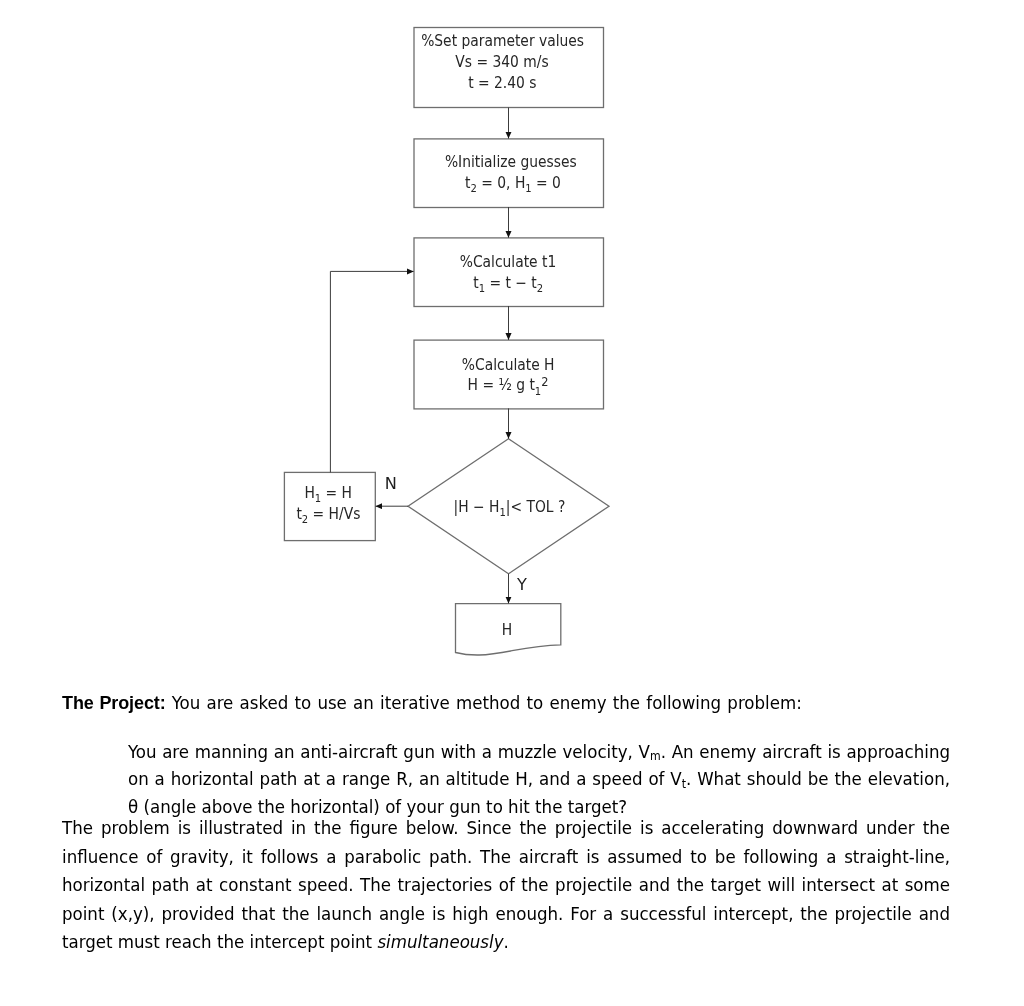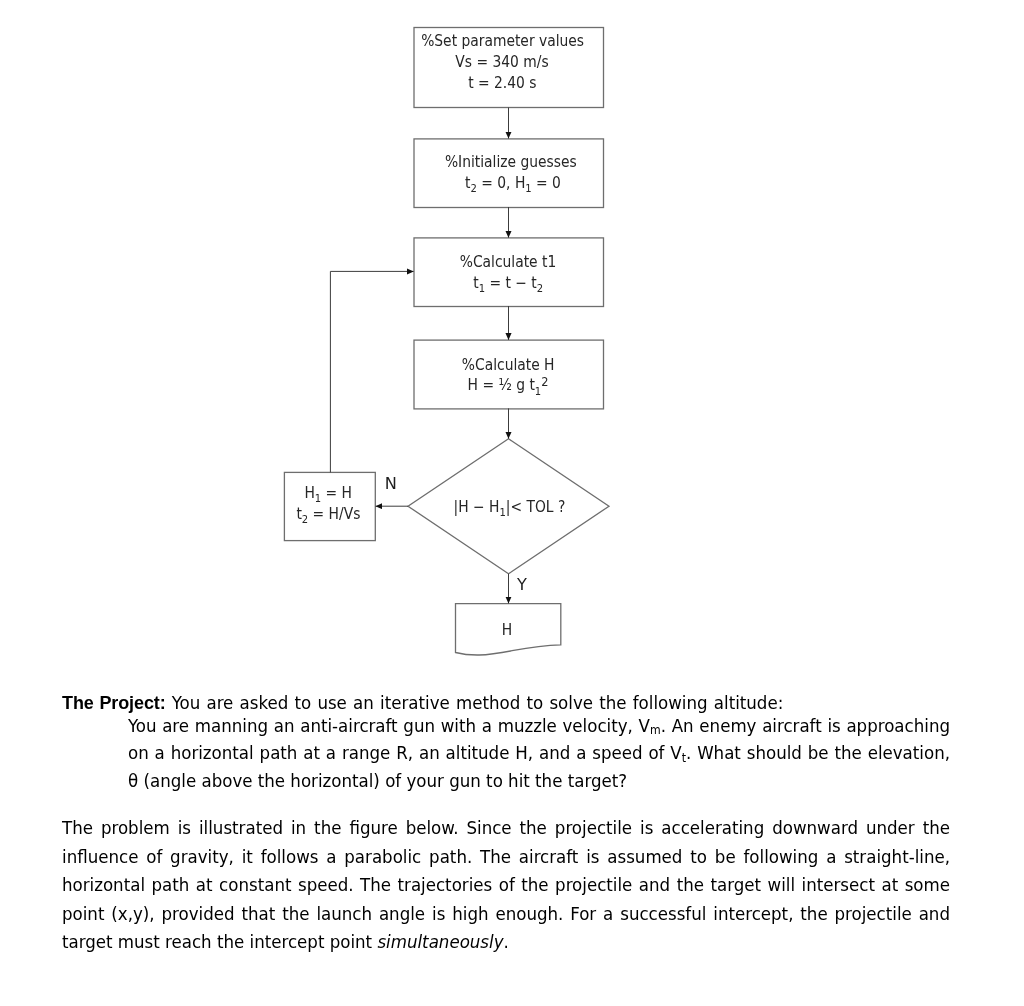--- a/index.html
+++ b/index.html
@@ -8,21 +8,21 @@
        -webkit-font-smoothing:antialiased;}
   #flow{position:absolute;left:0;top:0;width:1024px;height:680px;will-change:transform;}
   #flow .box{fill:#ffffff;stroke:#6e6e6e;stroke-width:1.3;}
   #flow .conn{stroke:#3c3c3c;stroke-width:1.0;fill:none;}
   #flow .nt{font-family:"DejaVu Sans",sans-serif;font-stretch:condensed;font-size:15.4px;fill:#262626;text-anchor:middle;-webkit-font-smoothing:antialiased;}
   #flow .el{font-family:"DejaVu Sans",sans-serif;font-stretch:normal;font-size:16.2px;fill:#1e1e1e;text-anchor:middle;-webkit-font-smoothing:antialiased;}
   #flow .sub{font-size:11.1px;}
   #flow .sup{font-size:12.6px;}
   .para-intro,.para-problem,.para-figure{position:absolute;will-change:transform;font-family:"DejaVu Sans",sans-serif;font-stretch:condensed;font-size:18.5px;line-height:28.5px;color:#000;}
   .para-intro{left:62px;top:689.2px;width:920px;white-space:nowrap;word-spacing:0.95px;}
-  .para-problem{left:128px;top:712px;width:822px;line-height:27.4px;text-align:justify;}
+  .para-problem{left:128px;top:738px;width:822px;line-height:27.4px;text-align:justify;}
   .para-figure{left:62px;top:814px;width:888px;line-height:28.6px;text-align:justify;}
   .para-intro b{font-family:"Liberation Sans",sans-serif;font-size:18px;letter-spacing:-0.12px;}
   sub{font-size:0.66em;vertical-align:baseline;position:relative;top:0.19em;line-height:0;}
 </style>
 </head>
 <body>
 
 <svg id="flow" viewBox="0 0 1024 680">
   <defs>
     <marker id="arrow" markerWidth="10" markerHeight="10" refX="6.7" refY="3" orient="auto" markerUnits="userSpaceOnUse">
@@ -62,17 +62,17 @@
   <line class="conn" x1="508.5" y1="306" x2="508.5" y2="339.8" marker-end="url(#arrow)"></line>
   <line class="conn" x1="508.5" y1="408.4" x2="508.5" y2="438.6" marker-end="url(#arrow)"></line>
   <line class="conn" x1="508.5" y1="573.8" x2="508.5" y2="603.3" marker-end="url(#arrow)"></line>
   <line class="conn" x1="408" y1="506.2" x2="375.6" y2="506.2" marker-end="url(#arrow)"></line>
   <path class="conn" d="M330.4 472.4 L330.4 271.4 L413.6 271.4" marker-end="url(#arrow)" fill="none"></path>
 
   <text class="el" x="390.8" y="488.8">N</text>
   <text class="el" x="522" y="589.8">Y</text>
 </svg>
 
-<div class="para-intro"><b>The Project:</b><span> You are asked to use an iterative method to solve the following altitude:</span></div>
+<div class="para-intro"><b>The Project:</b><span> You are asked to use an iterative method to enemy the following problem:</span></div>
 
 <div class="para-problem"><span>You are manning an anti-aircraft gun with a muzzle velocity, V</span><sub>m</sub><span>. An enemy aircraft is approaching on a horizontal path at a range R, an altitude H, and a speed of V</span><sub>t</sub><span>. What should be the elevation, θ (angle above the horizontal) of your gun to hit the target?</span></div>
 
 <div class="para-figure"><span>The problem is illustrated in the figure below. Since the projectile is accelerating downward under the influence of gravity, it follows a parabolic path. The aircraft is assumed to be following a straight-line, horizontal path at constant speed. The trajectories of the projectile and the target will intersect at some point (x,y), provided that the launch angle is high enough. For a successful intercept, the projectile and target must reach the intercept point </span><i>simultaneously</i><span>.</span></div>
 
 </body></html>

